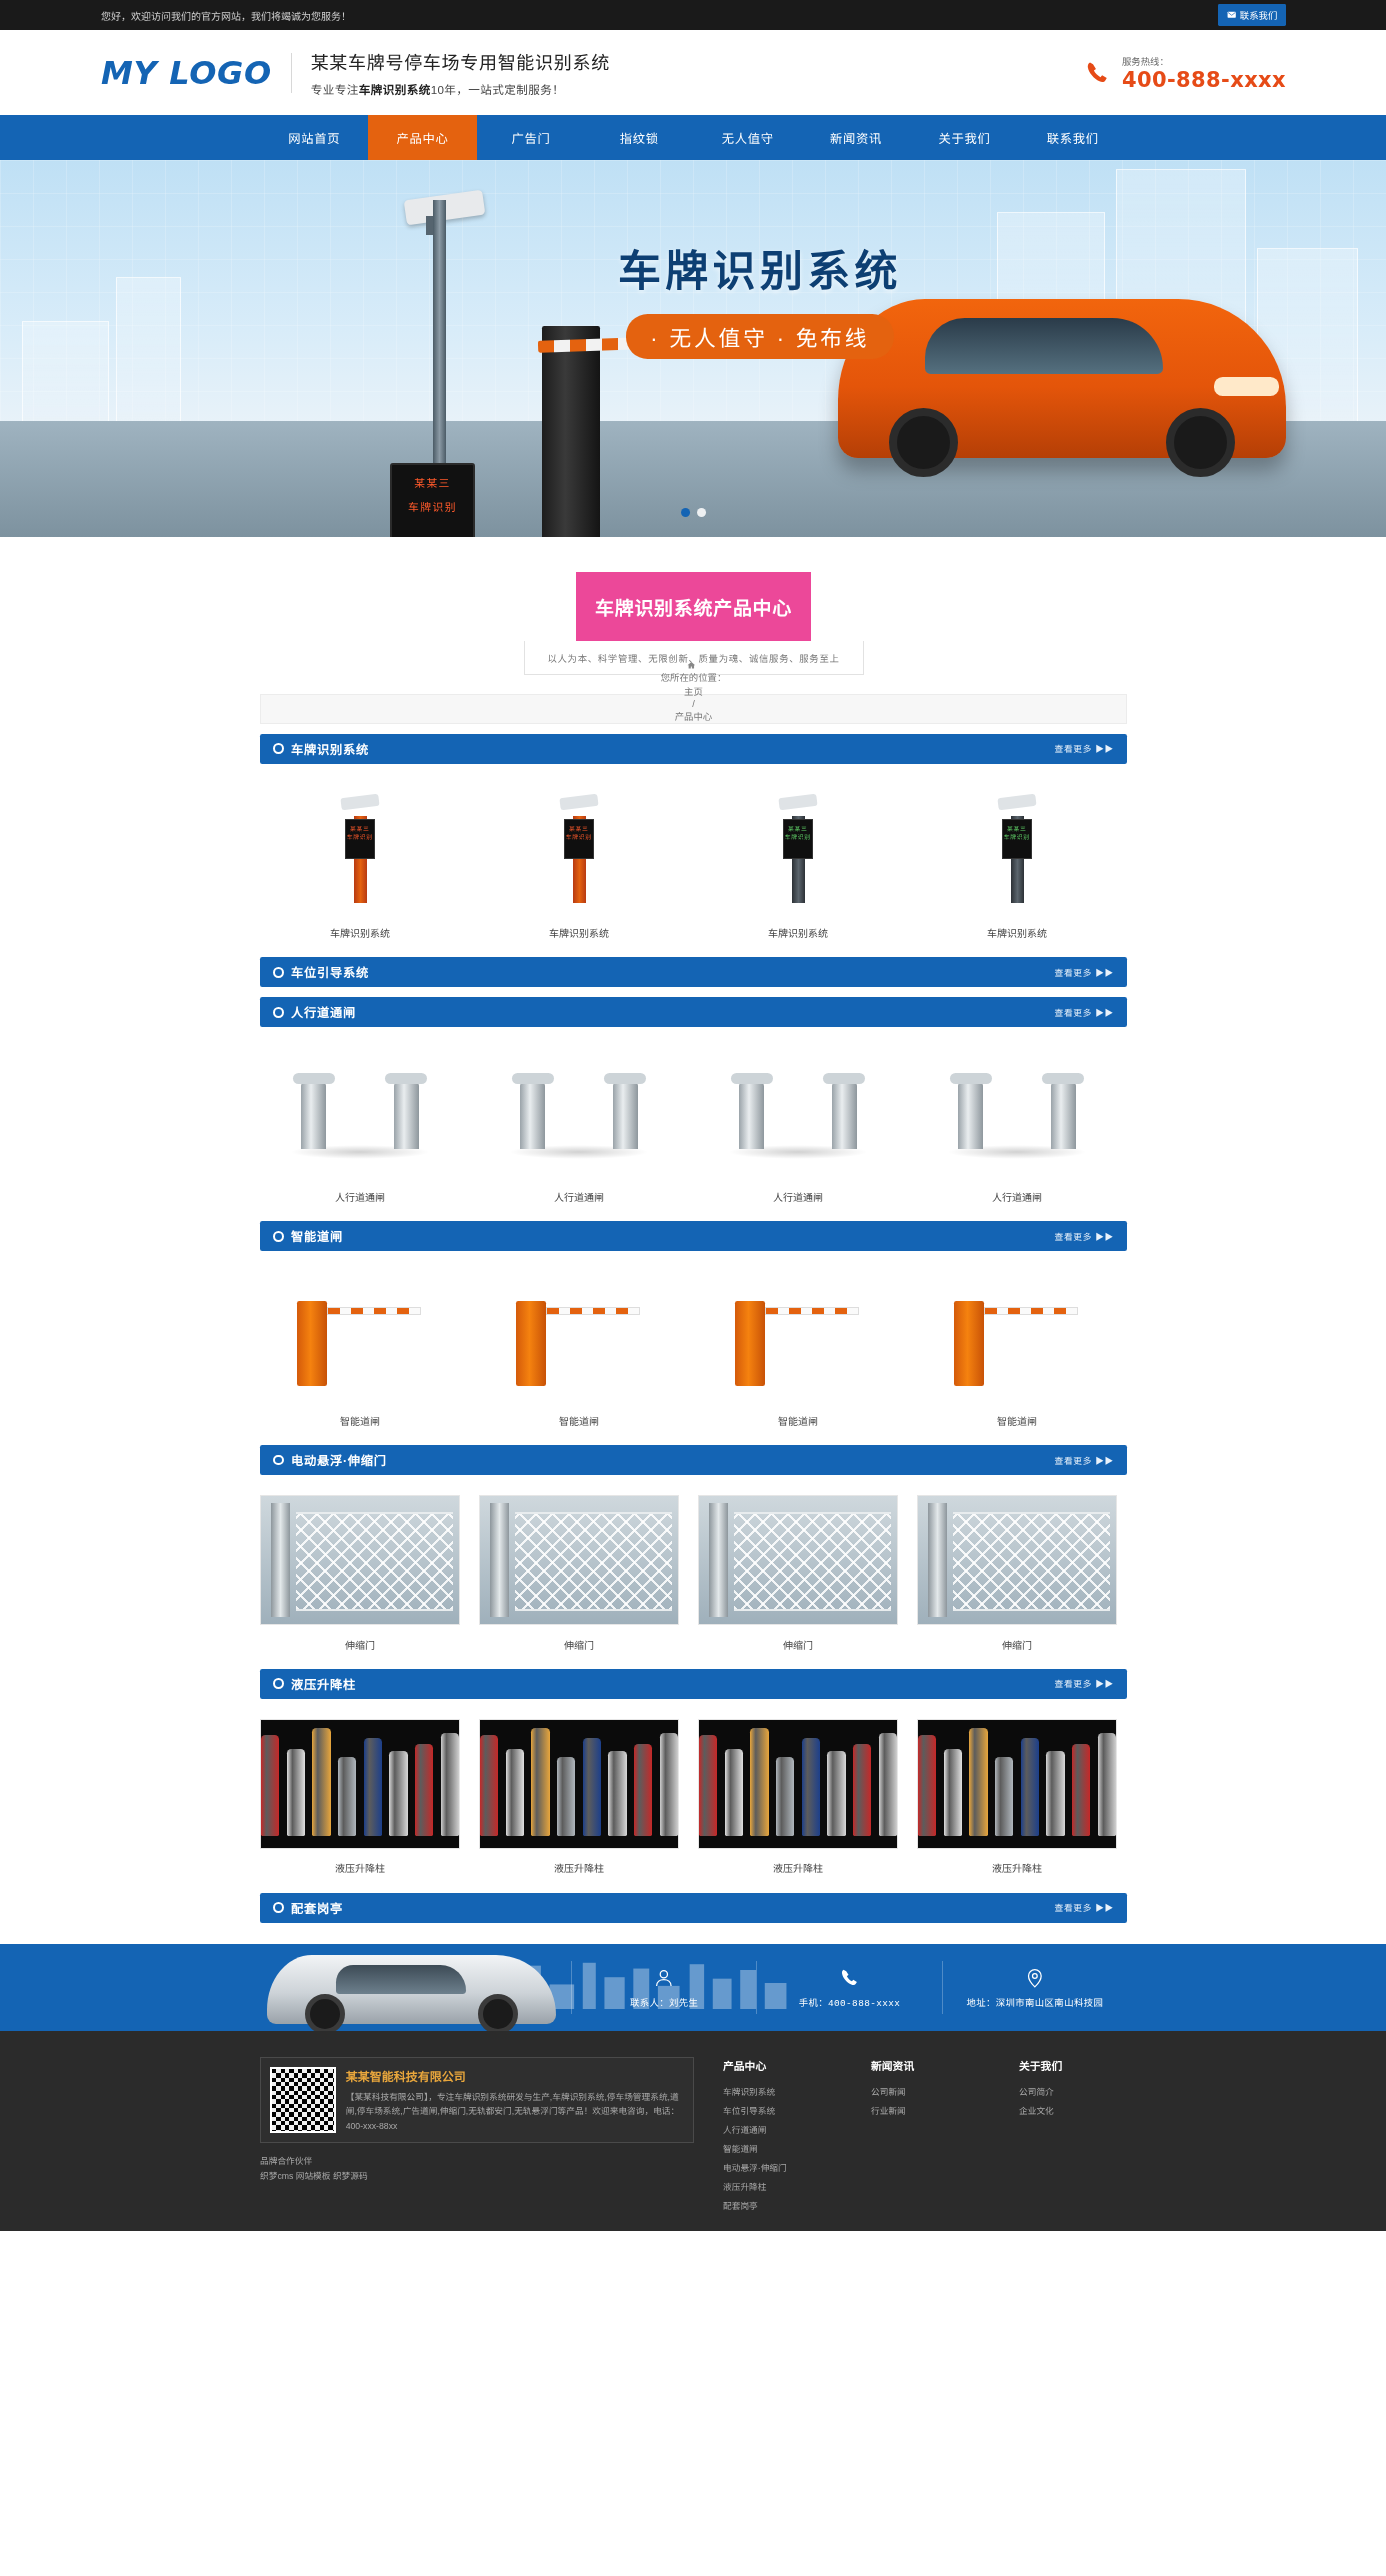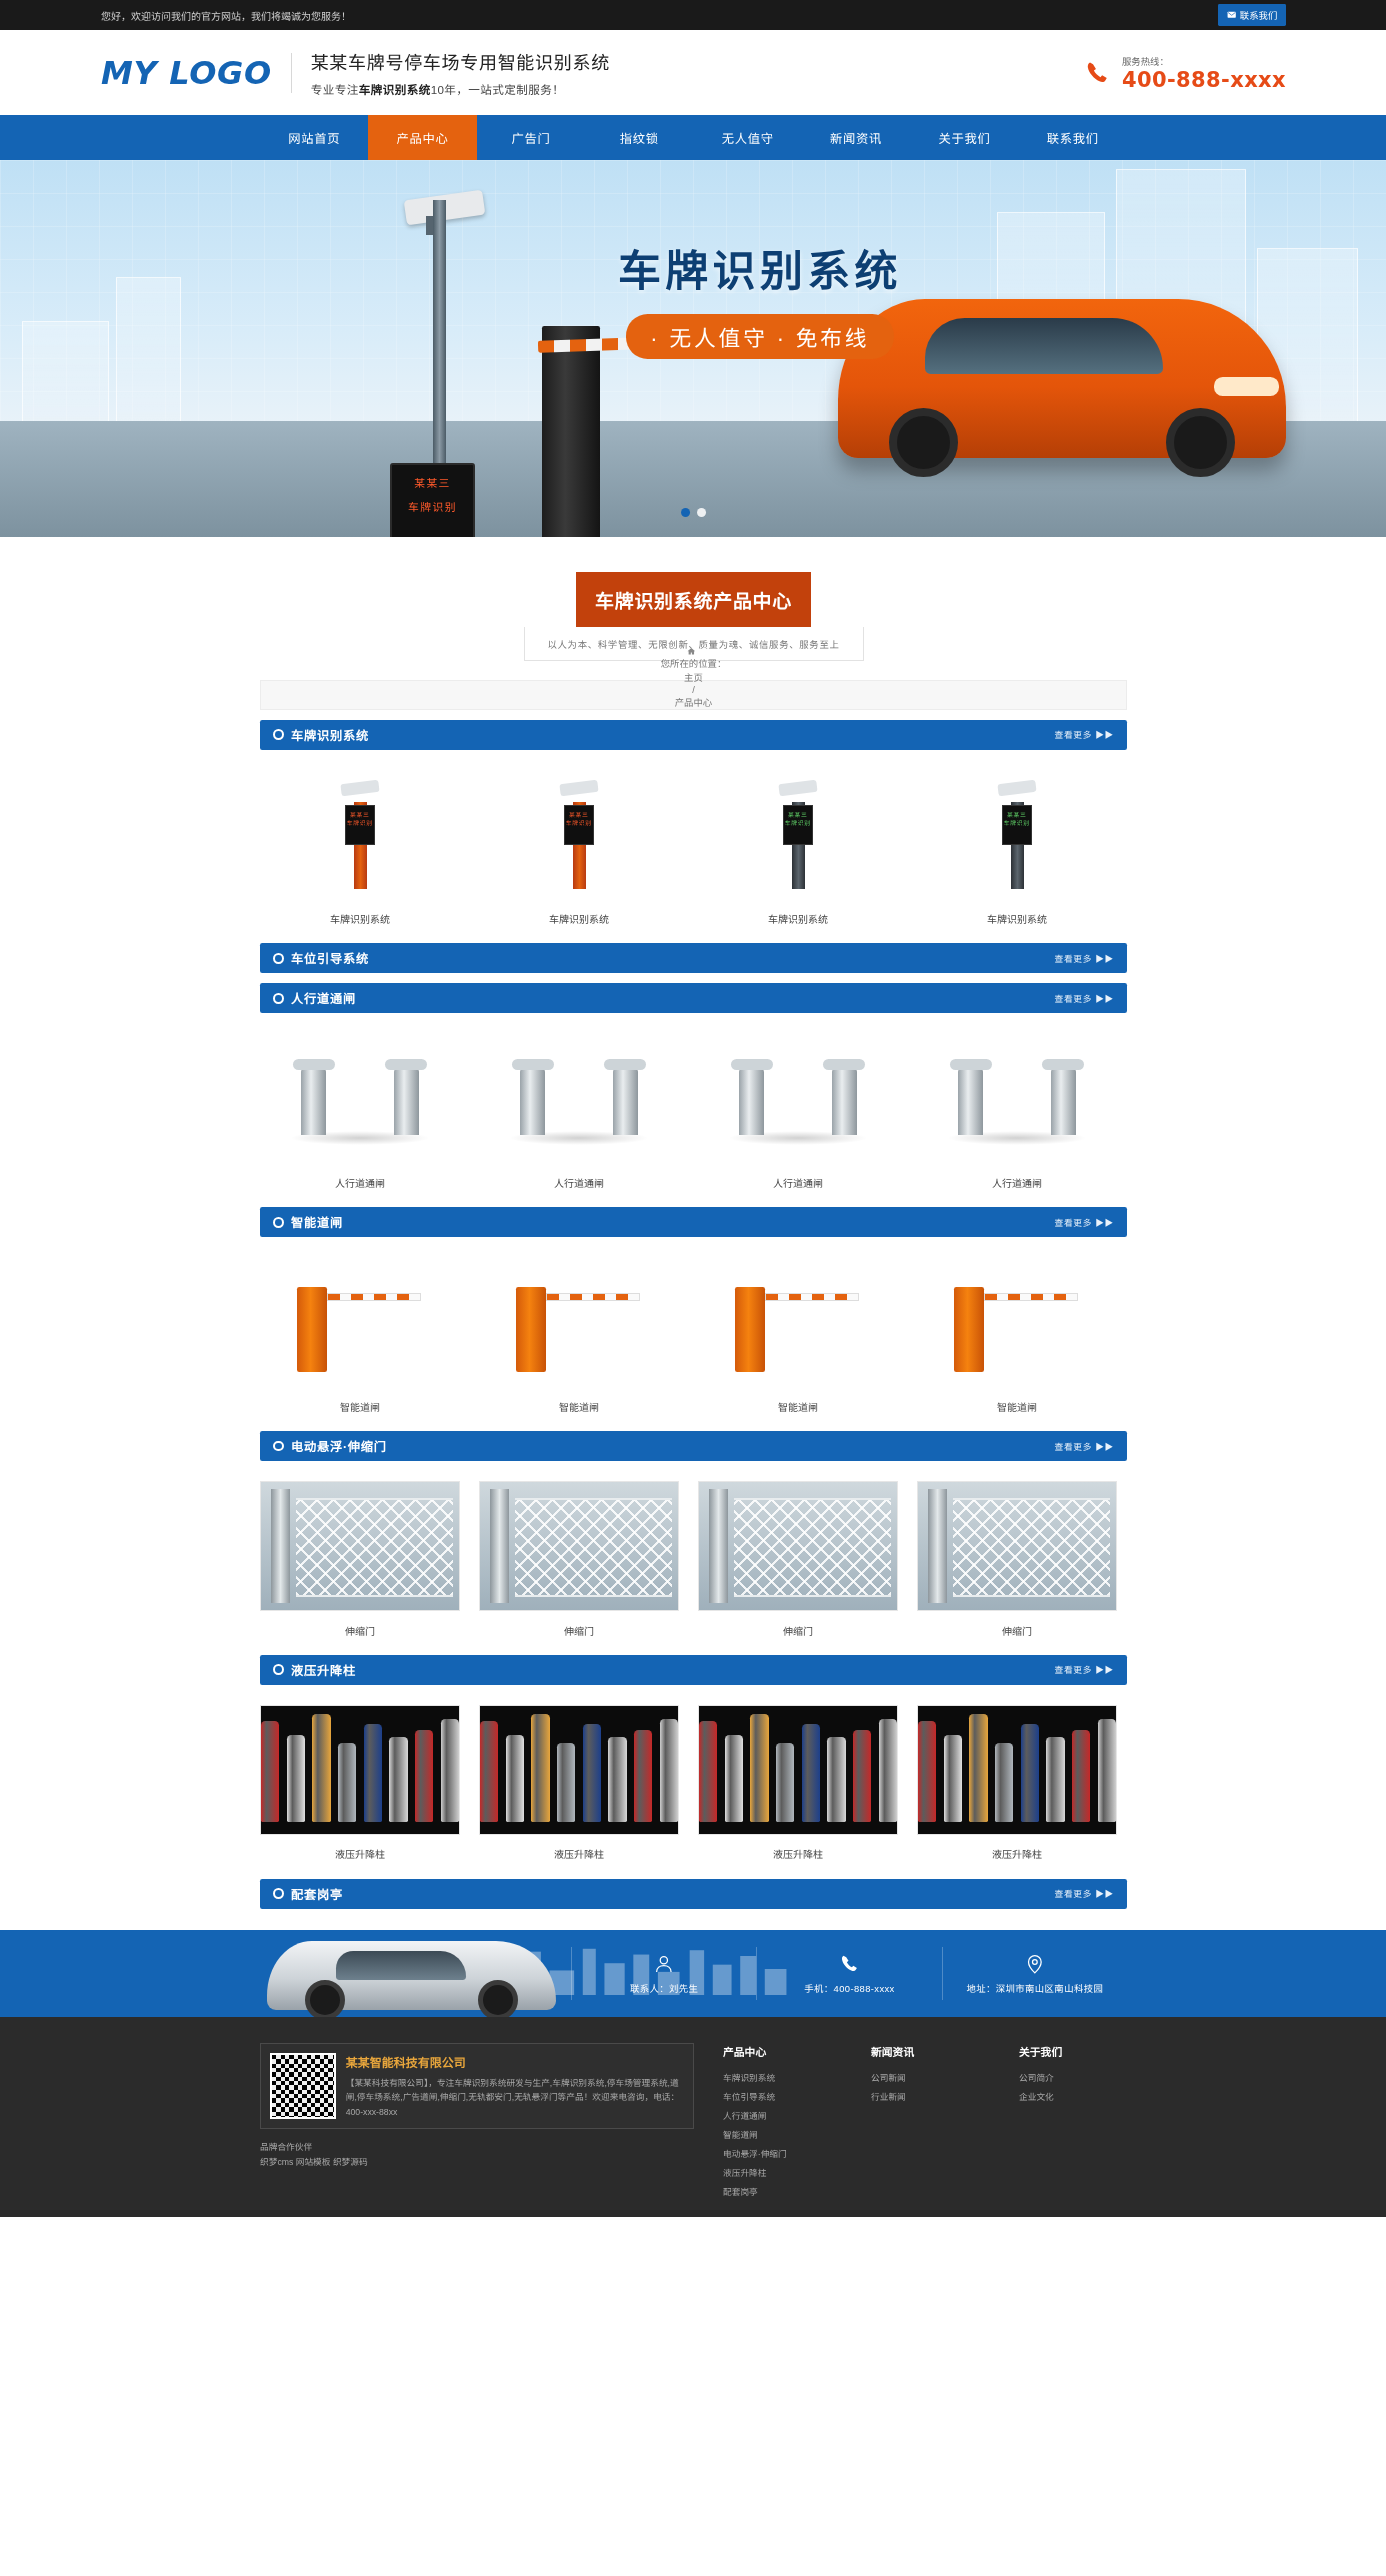--- a/index.html
+++ b/index.html
@@ -100,22 +100,22 @@
   .car .w1 { left: 51px; } .car .w2 { right: 51px; }
   .car .light { position: absolute; top: 78px; right: 7.2px; width: 65px; height: 19px; background: #ffe9c9; border-radius: 8.7px; }
   .banner-dots { position: absolute; bottom: 20px; left: 50%; transform: translateX(-50%); display: flex; gap: 7.2px; z-index: 8; }
   .banner-dots i { width: 9.4px; height: 9.4px; border-radius: 50%; background: #fff; display: block; opacity: .85; }
   .banner-dots i.on { background: #1464b4; opacity: 1; }
 
   
   .wrap { width: 867px; margin: 0 auto; }
   .section-title-box { text-align: center; padding: 35px 0 19px; }
   .st-main {
-    display: inline-block; background: #c2410c; color: #fff; font-size: 19px; font-weight: bold;
-    padding: 14px 19px; letter-spacing: 0.7px;
+    display: inline-block; background: #ec4899; color: #fff; font-size: 19px; font-weight: bold;
+    padding: 21px 19px; letter-spacing: 0.7px;
   }
   .st-sub-wrap { border: 0.7px solid #e2e2e2; border-top: none; width: 340px; margin: 0 auto; padding: 10px 0 8.7px; }
   .st-sub { font-size: 9.4px; color: #777; letter-spacing: 0.7px; }
 
   .crumb {
     background: #f7f7f7; border: 0.7px solid #ececec; height: 30px; display: flex; align-items: center;
     justify-content: flex-end; padding: 0 13px; font-size: 9.4px; color: #777; margin-bottom: 10px; flex-direction: column;
   }
   .crumb a { color: #777; text-decoration: none; }
 
@@ -165,21 +165,21 @@
   .art-bollard { width: 100%; height: 100%; background: #0b0b0b; position: relative; display: flex; align-items: flex-end; justify-content: center; gap: 7.2px; padding-bottom: 11.6px; }
   .art-bollard span { display: block; width: 19px; border-radius: 4.3px 4.3px 1.4px 1.4px; }
 
   
   .contact-band {
     background: #1464b4; height: 87px; margin-top: 21.7px; position: relative; overflow: hidden;
   }
   .cb-inner { width: 867px; margin: 0 auto; display: flex; height: 100%; align-items: center; }
   .cb-car { width: 311px; height: 87px; position: relative; }
   .cb-col { flex: 1; display: flex; flex-direction: column; align-items: center; justify-content: center; gap: 5.8px; color: #fff; border-left: 0.7px solid rgba(255,255,255,.25); height: 53px; }
-  .cb-col .txt { font-size: 9.4px; letter-spacing: 0.4px; }
+  .cb-col .txt { font-size: 9.4px; letter-spacing: 0.4px; font-family: Liberation Mono, monospace; }
   .silver-car { position: absolute; left: 7.2px; bottom: 7.2px; width: 289px; height: 69px;
     background: linear-gradient(180deg,#f2f4f6 0%, #cdd3d8 55%, #9aa2a9 100%);
     border-radius: 65px 87px 13px 13px / 79px 87px 13px 13px; }
   .silver-car .w { position: absolute; bottom: -10px; width: 40px; height: 40px; border-radius: 50%; background: #1b1b1b; border: 5.8px solid #3a3a3a; }
   .silver-car .w1 { left: 38px; } .silver-car .w2 { right: 38px; }
   .silver-car .glass { position: absolute; left: 69px; top: 10px; width: 130px; height: 29px; background: linear-gradient(180deg,#3c4a55,#6d808d); border-radius: 29px 43px 5.8px 5.8px; }
   .skyline { position: absolute; left: 181px; top: 0; width: 376px; height: 65px; opacity: .35; }
 
   
   .footer { background: #2b2b2b; color: #bdbdbd; padding: 26px 0 14.4px; }

